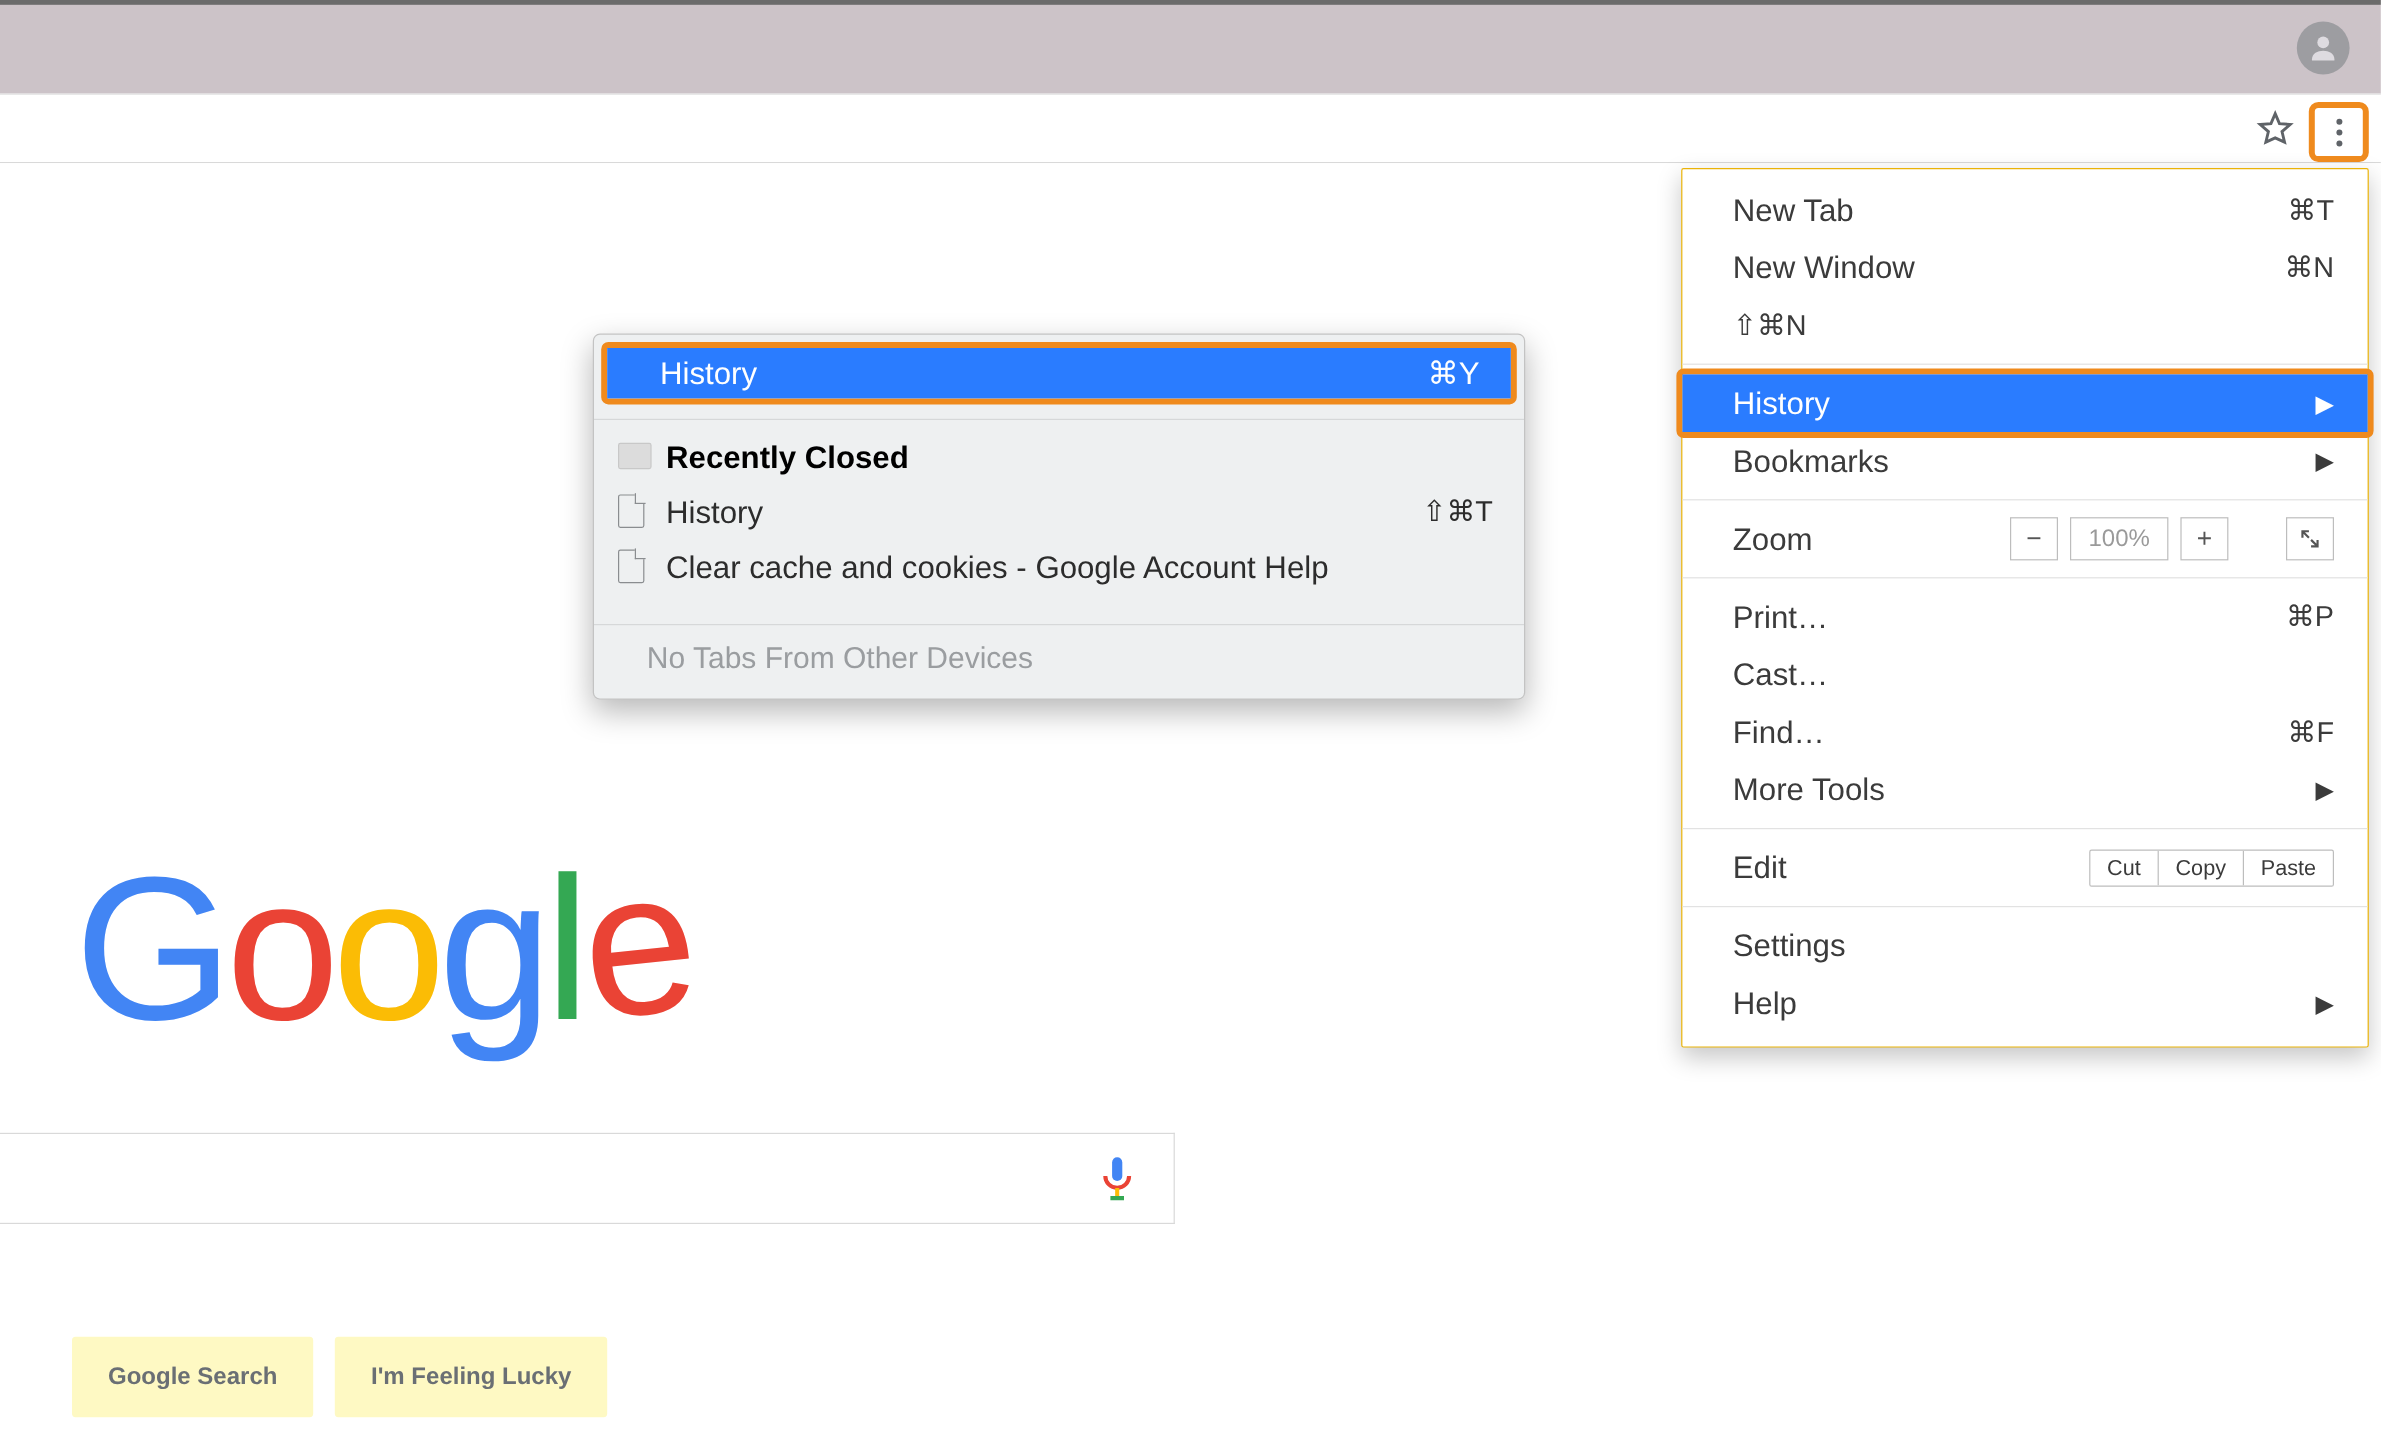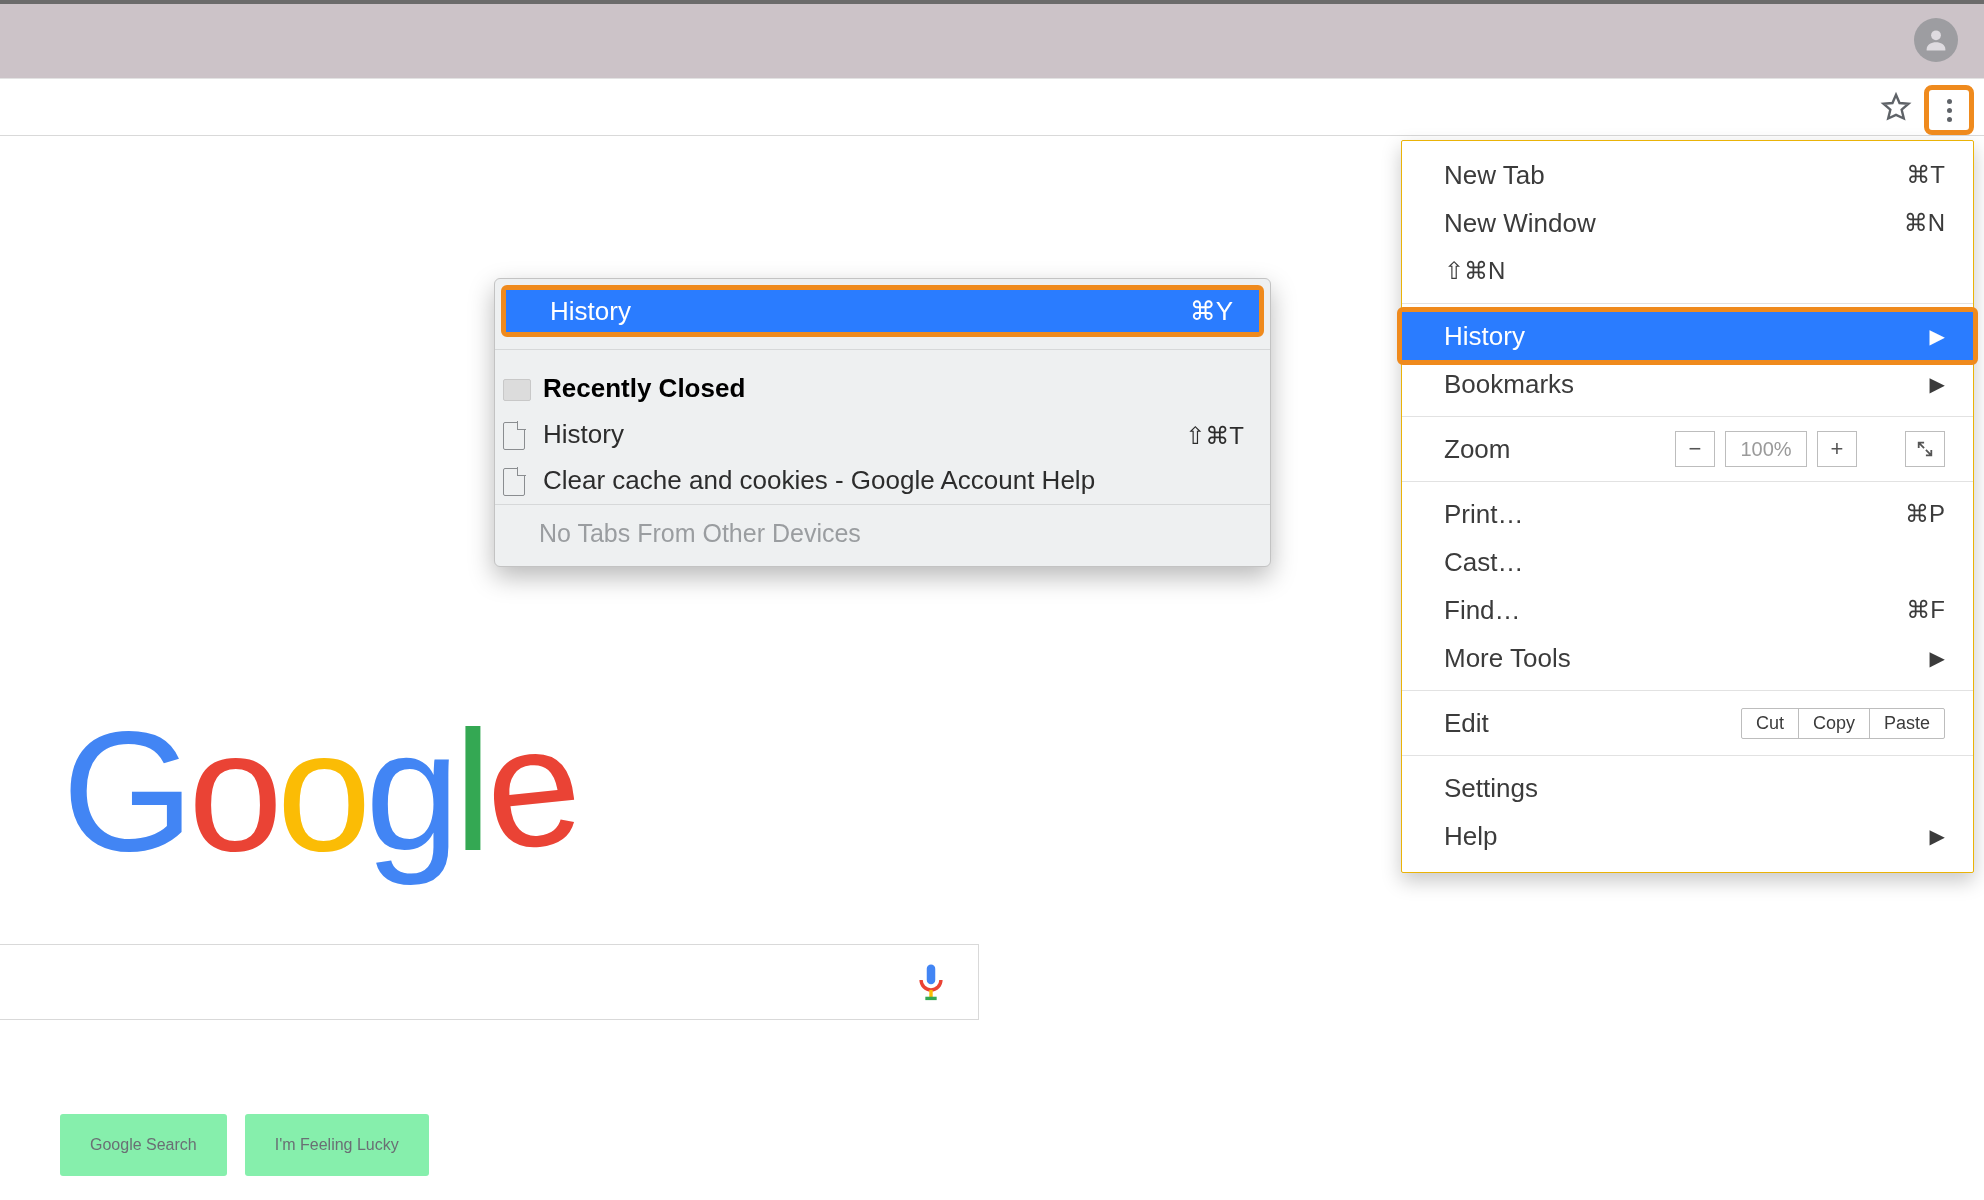--- a/index.html
+++ b/index.html
@@ -14,21 +14,21 @@
   .kebab-col{display:flex;flex-direction:column;align-items:center;}
   .content{position:absolute;left:0;top:136px;right:0;bottom:0;background:#fff;}
   
   .logo{position:absolute;left:62px;top:570px;font-size:170px;font-weight:500;letter-spacing:-6px;line-height:1;}
   .logo span{font-family:Arial,sans-serif;}
   .g1{color:#4285F4}.o1{color:#EA4335}.o2{color:#FBBC05}.g2{color:#4285F4}.l{color:#34A853}.e{color:#EA4335;display:inline-block;transform:rotate(-6deg) translateY(-4px);}
   
   .searchbox{position:absolute;left:0;top:808px;width:978px;height:74px;border:1px solid #d9d9d9;border-left:none;background:#fff;}
   .mic{position:absolute;right:30px;top:18px;width:34px;height:40px;}
   .buttons-row{position:absolute;left:60px;top:978px;display:flex;gap:18px;}
-  .gbtn{background:#86efac;color:#6a6f74;font-size:16px;font-weight:400;border:none;padding:22px 30px;border-radius:3px;}
+  .gbtn{background:#fef9c3;color:#6a6f74;font-size:20px;font-weight:700;border:none;padding:22px 30px;border-radius:3px;}
   
   .main-menu{position:absolute;right:10px;top:140px;width:571px;background:#fff;border:1px solid #eab308;border-radius:2px;box-shadow:0 8px 20px rgba(0,0,0,.22);font-size:26px;color:#3b3b3b;z-index:20;}
   .mm-item{display:flex;align-items:center;justify-content:space-between;padding:4px 28px 4px 42px;height:40px;}
   .mm-item .lbl{flex:1;}
   .mm-item .sc{color:#3b3b3b;font-size:24px;}
   .mm-item .arrow{font-size:20px;}
   .mm-sep{height:1px;background:#e2e2e2;margin:8px 0;}
   .mm-hl{background:#2a7cff;color:#fff;}
   .mm-hl .arrow{color:#fff;}
   .mm-hl-wrap{border:5px solid #ef8a1d;border-radius:6px;margin:-5px;padding:0;}
@@ -38,26 +38,26 @@
   .fsbtn{border:1px solid #bdbdbd;height:34px;width:38px;display:flex;align-items:center;justify-content:center;margin-left:38px;}
   .fsbtn svg{width:18px;height:18px;stroke:#555;fill:none;stroke-width:2;}
   .edit-ctrl{display:flex;border:1px solid #bdbdbd;border-radius:2px;overflow:hidden;}
   .ebtn{padding:4px 14px;font-size:18px;color:#3b3b3b;border-left:1px solid #bdbdbd;}
   .ebtn:first-child{border-left:none;}
   
   .sub-menu{position:absolute;left:494px;top:278px;width:775px;background:#eef0f1;border:1px solid #c3c3c3;border-radius:6px;box-shadow:0 10px 26px rgba(0,0,0,.28);font-size:26px;z-index:25;overflow:hidden;}
   .sm-top{border:5px solid #ef8a1d;border-radius:6px;margin:6px;}
   .sm-hist{background:#2a7cff;color:#fff;display:flex;justify-content:space-between;align-items:center;height:42px;padding:0 26px 0 44px;}
   .sm-sep{height:1px;background:#d6d8d9;margin:12px 0;}
-  .sm-row{display:flex;align-items:flex-end;padding:4px 26px 4px 8px;height:38px;}
+  .sm-row{display:flex;align-items:flex-start;padding:4px 26px 4px 20px;height:38px;}
   .sm-row .icon{width:24px;height:28px;margin-right:16px;flex-shrink:0;}
   .sm-row .txt{flex:1;color:#2c2c2c;}
   .sm-row .sc{color:#2c2c2c;font-size:24px;}
   .sm-row.bold .txt{font-weight:700;color:#000;}
-  .sm-footer{color:#9a9da0;padding:14px 0 18px 44px;font-size:25px;border-top:1px solid #d6d8d9;margin-top:4px;}
+  .sm-footer{color:#9a9da0;padding:14px 0 18px 44px;font-size:25px;border-top:1px solid #d6d8d9;margin-top:20px;}
   .page-icon{border:1.6px solid #8a8d90;border-radius:2px;position:relative;width:20px;height:26px;}
   .page-icon::after{content:"";position:absolute;right:-1.6px;top:-1.6px;width:8px;height:8px;background:#eef0f1;border-left:1.6px solid #8a8d90;border-bottom:1.6px solid #8a8d90;}
   .folder-icon{width:26px;height:20px;background:#dcdcdc;border:1px solid #c8c8c8;border-radius:2px;margin-top:3px;}
 </style>
 </head>
 <body>
 
 <div class="top-band">
   <div class="profile-circle">
     <svg viewBox="0 0 24 24">

